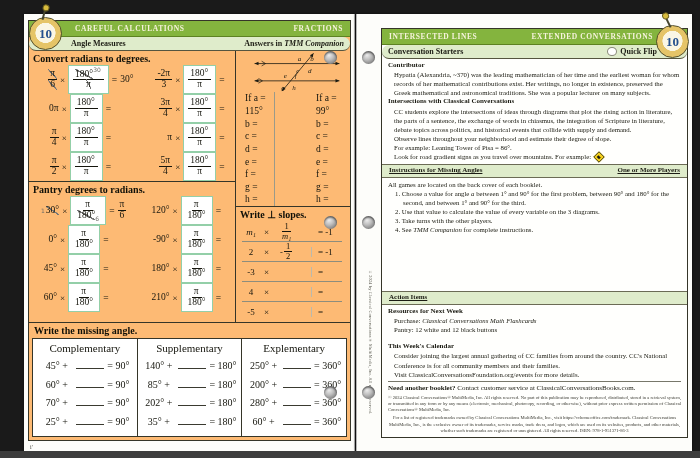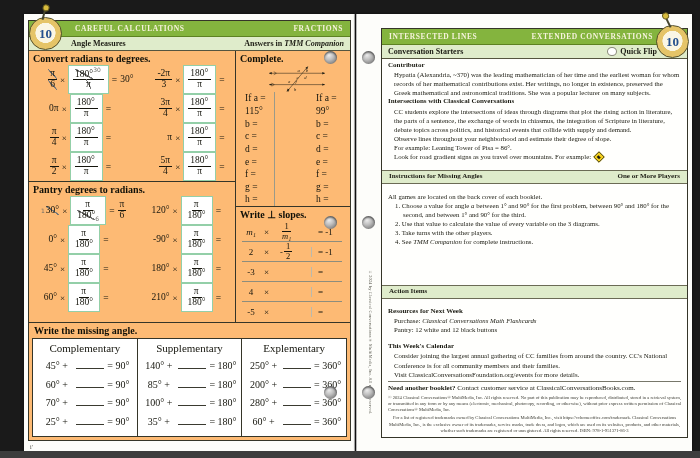--- a/index.html
+++ b/index.html
@@ -9,24 +9,24 @@
   .page{position:absolute;top:14px;height:437px;background:#fdfdfa;box-shadow:0 0 3px rgba(0,0,0,.6);}
   .page-left{left:24px;width:330px;border-right:1px solid #b5b5b5;}
   .page-right{left:356px;width:335px;border-left:1px solid #b5b5b5;}
   .hole{position:absolute;width:13px;height:13px;border-radius:50%;
     background:radial-gradient(circle at 38% 32%,#ededed,#bdbdbd 40%,#8a8a8a 72%,#a2a2a2);
     box-shadow:inset 0 1.5px 2px rgba(0,0,0,.55);}
   
   .bar-green{background:#84b43e;color:#f7f3dd;font-weight:bold;font-size:7.5px;letter-spacing:.6px;
     display:flex;justify-content:space-between;align-items:center;padding:3px 7px;border-bottom:1px solid #5d8222;}
   .bar-light{background:#dfeccb;display:flex;justify-content:space-between;align-items:center;
-    padding:2px 6px;font-size:8.5px;font-weight:bold;color:#1c1c14;border-bottom:1px solid #55553f;}
+    padding:2px 6px;font-size:8.5px;font-weight:bold;color:#1c1c14;border-bottom:1px solid #55553f;border-radius:7px;}
   .inbar{background:#dfeccb;display:flex;justify-content:space-between;align-items:center;
-    margin:8px -6px;padding:1.5px 7px;font-size:7px;font-weight:bold;color:#1c1c14;
-    border-top:1px solid #6b6b55;border-bottom:1px solid #6b6b55;}
+    margin:2px -6px;padding:1.5px 7px;font-size:7px;font-weight:bold;color:#1c1c14;
+    border-top:1px solid #6b6b55;border-bottom:1px solid #6b6b55;text-decoration:underline;}
   
   .badge{position:absolute;width:31px;height:31px;border-radius:50%;z-index:5;
     background:radial-gradient(circle at 50% 48%,#faf6e4 0 44%,#e5c468 46% 72%,#c9a544 73% 86%,#77692c 87% 100%);
     border:1px solid #55512c;display:flex;align-items:center;justify-content:center;}
   .badge-num{color:#24508e;font-weight:bold;font-size:13px;font-family:"Liberation Serif",serif;}
   .pin{position:absolute;width:2px;height:12px;background:#45452e;top:-10px;left:13px;transform:rotate(14deg);}
   .pin::after{content:"";position:absolute;width:5px;height:5px;border-radius:50%;background:#d8bc3e;
     border:1px solid #6c6020;top:-4px;left:-2px;}
   .badge-right .pin{transform:rotate(-26deg);left:10px;}
   
@@ -470,21 +470,20 @@
                 </span>
                 <span class="eq">=</span>
                 <span class="ansbox">
                   <span class="frac afrac blank"><span class="fnum"></span><span class="fden"></span></span>
                 </span>
               </div>
 
           </div>
         </div>
         <div class="lp-col-right">
-          <div class="sec-title">Complete.</div>
           <svg class="diagram" width="122" height="52" viewBox="0 0 122 52">
             <g stroke="#1b1b12" stroke-width="1" fill="none">
               <line x1="7" y1="16" x2="115" y2="16"></line>
               <line x1="7" y1="38" x2="115" y2="38"></line>
               <line x1="42" y1="51" x2="82" y2="3"></line>
               <path d="M16,13 l5,3 l-5,3" stroke-width=".9"></path>
               <path d="M12,35 l5,3 l-5,3" stroke-width=".9"></path>
             </g>
             <g fill="#1b1b12">
               <polygon points="7,16 12,13.8 12,18.2"></polygon>
@@ -628,21 +627,21 @@
                   <span class="mb">= 180°</span>
                 </div>
               
                 <div class="mrow">
                   <span class="ma">85° +</span>
                   <span class="blank"></span>
                   <span class="mb">= 180°</span>
                 </div>
               
                 <div class="mrow">
-                  <span class="ma">100° +</span>
+                  <span class="ma">202° +</span>
                   <span class="blank"></span>
                   <span class="mb">= 180°</span>
                 </div>
               
                 <div class="mrow">
                   <span class="ma">35° +</span>
                   <span class="blank"></span>
                   <span class="mb">= 180°</span>
                 </div>
               

